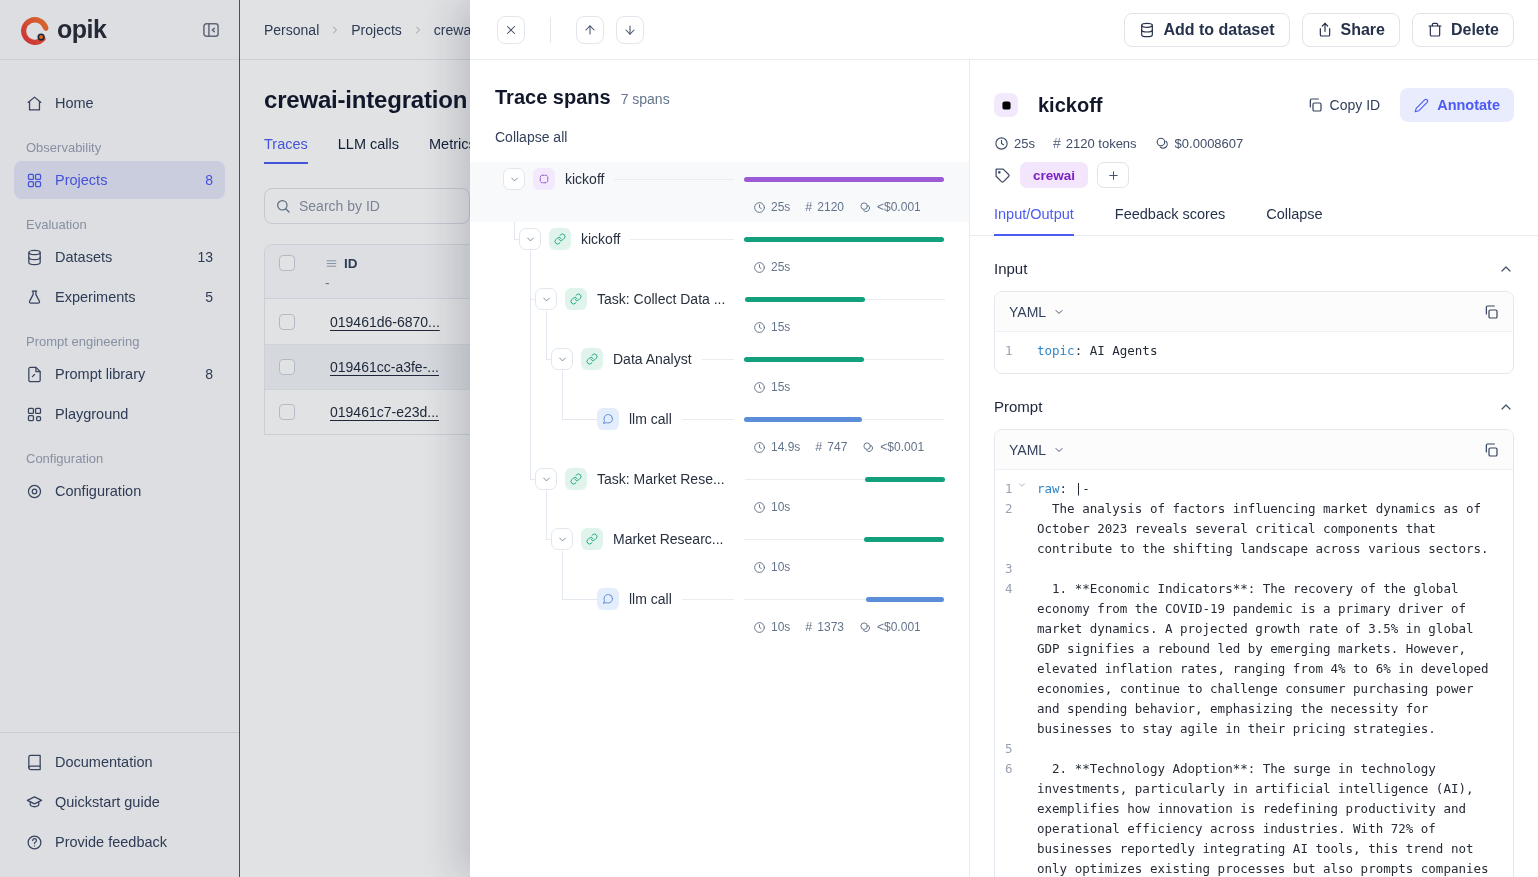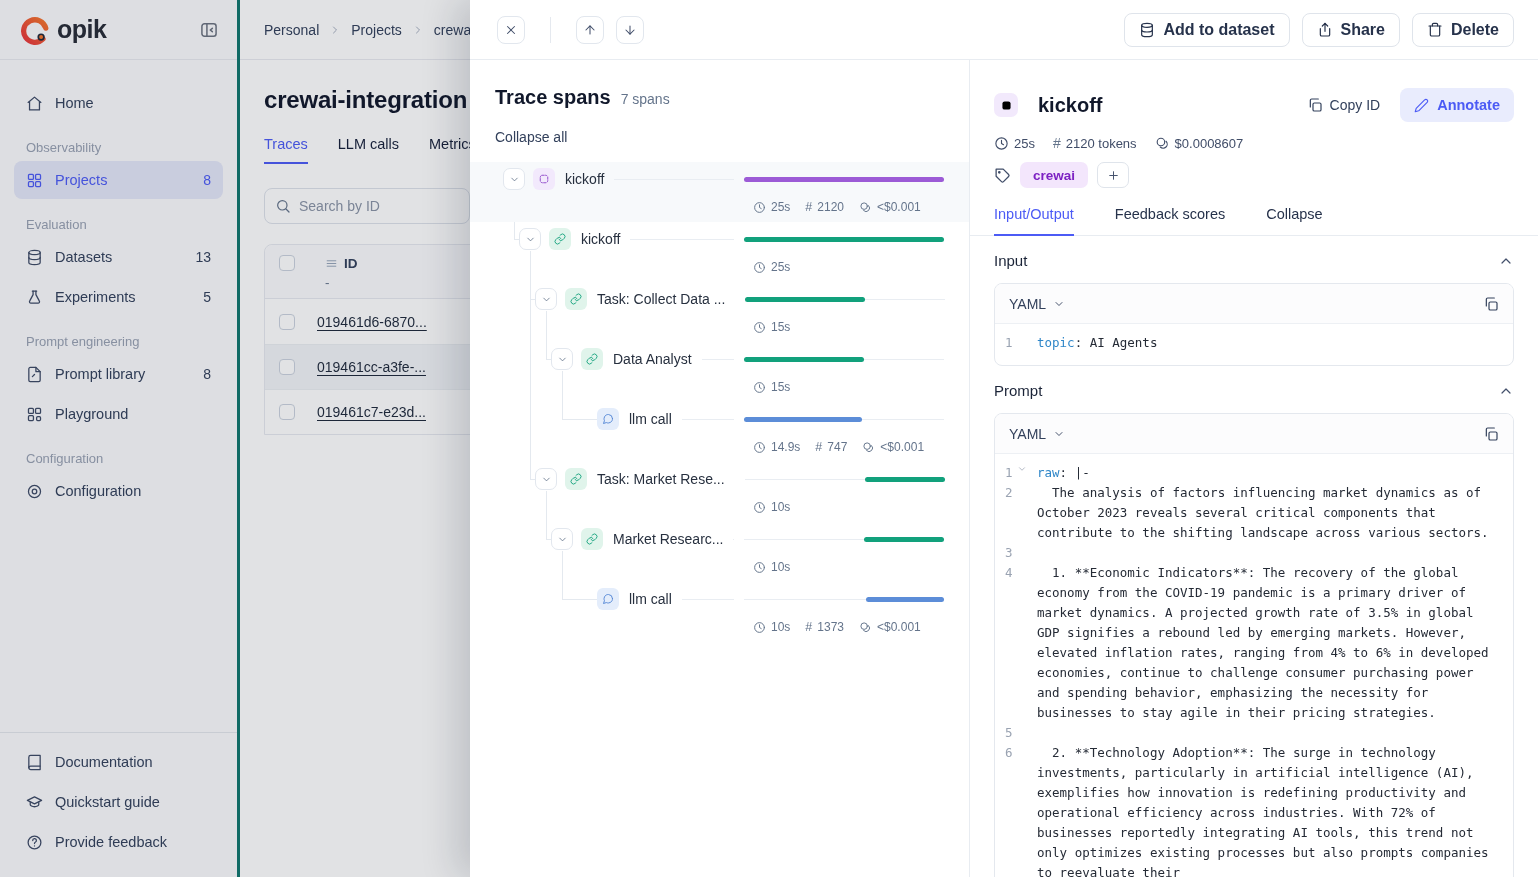--- a/index.html
+++ b/index.html
@@ -3,21 +3,21 @@
 <meta charset="utf-8">
 <style>
   * { margin:0; padding:0; box-sizing:border-box; }
   html,body { width:1538px; height:877px; overflow:hidden; background:#fff;
     font-family:"Liberation Sans", sans-serif; color:#1E293B; }
   svg { display:block; }
   .ic { display:inline-flex; align-items:center; justify-content:center; flex:0 0 auto; }
   .ic svg { stroke:currentColor; fill:none; stroke-width:1.8; stroke-linecap:round; stroke-linejoin:round; }
 
   
-  .sidebar { position:absolute; left:0; top:0; bottom:0; width:244px; background:#FBFBFD; border-right:7px solid #0f766e; z-index:1; }
+  .sidebar { position:absolute; left:0; top:0; bottom:0; width:244px; background:#FBFBFD; border-right:5px solid #0f766e; z-index:1; }
   .sb-head { height:60px; display:flex; align-items:center; justify-content:space-between; padding:0 18px 0 20px; border-bottom:1px solid #E8EAEF; }
   .logo { display:flex; align-items:center; gap:7px; }
   .logo-text { font-size:25px; font-weight:700; color:#262B36; letter-spacing:-.5px; }
   .collapse-btn { color:#6B7280; cursor:pointer; }
   .nav { padding:12px 14px 0; }
   .nav-item { height:38px; display:flex; align-items:center; gap:12px; padding:0 12px; border-radius:8px; font-size:14.5px; color:#33415C; margin-top:2px; cursor:pointer; }
   .nav-item .ic { color:#3D4A66; }
   .nav-item.active { background:#E4E7F9; color:#4C5BF5; }
   .nav-item.active .ic { color:#4C5BF5; }
   .nav-count { margin-left:auto; font-size:14px; }
@@ -39,21 +39,21 @@
   .searchbox input::placeholder { color:#8A94A6; }
   .table { margin-top:20px; width:560px; border:1px solid #E6E9EF; border-radius:8px 8px 0 0; }
   .thead { padding:10px 0 8px; border-bottom:1px solid #E6E9EF; background:#FBFBFD; border-radius:8px 8px 0 0; }
   .th-line { display:flex; align-items:center; gap:8px; padding:0 14px; }
   .checkbox { width:16px; height:16px; border:1.5px solid #CBD2DE; border-radius:4px; background:#fff; flex:0 0 auto; }
   .th-label { display:flex; align-items:center; gap:6px; font-size:13.5px; font-weight:700; color:#33415C; margin-left:22px; }
   .th-sub { font-size:13.5px; color:#64748B; margin:4px 0 0 60px; }
   .trow { height:45px; display:flex; align-items:center; padding:0 14px; border-top:1px solid #EBEEF2; }
   .trow:first-child { border-top:0; }
   .trow.hl { background:#F2F4F7; }
-  .id-link { margin-left:22px; font-size:14px; color:#1E293B; text-decoration:underline; text-underline-offset:3px; cursor:pointer; }
+  .id-link { margin-left:35px; font-size:14px; color:#1E293B; text-decoration:underline; text-underline-offset:3px; cursor:pointer; }
 
   .backdrop { position:absolute; inset:0; background:rgba(24,31,48,.13); z-index:10; }
 
   
   .modal { position:absolute; left:470px; top:0; right:0; bottom:0; background:#fff; z-index:20; box-shadow:-14px 0 34px rgba(15,23,42,.16); display:flex; flex-direction:column; }
   .m-head { height:60px; flex:0 0 auto; border-bottom:1px solid #E8ECF1; display:flex; align-items:center; padding:0 24px 0 27px; }
   .sq-btn { width:28px; height:28px; border:1px solid #E2E7EE; border-radius:8px; background:#fff; display:flex; align-items:center; justify-content:center; color:#43506B; cursor:pointer; }
   .v-div { width:1px; height:26px; background:#E5E9EF; margin:0 25px; }
   .m-head .gap { width:12px; }
   .m-actions { margin-left:auto; display:flex; gap:12px; }
@@ -92,21 +92,21 @@
   .tile-lg { width:24px; height:24px; border-radius:7px; }
   .copy-id { margin-left:auto; display:flex; align-items:center; gap:7px; font-size:14px; color:#33415C; cursor:pointer; background:none; border:0; font-family:inherit; }
   .annotate-btn { margin-left:20px; height:34px; border:0; border-radius:8px; background:#E9ECFD; color:#4C5BF5; display:flex; align-items:center; gap:8px; padding:0 14px; font-size:14.5px; font-weight:600; cursor:pointer; font-family:inherit; }
   .dt-stats { margin-top:13px; display:flex; align-items:center; gap:18px; font-size:13px; color:#404D68; }
   .dt-tags { margin-top:11px; display:flex; align-items:center; gap:9px; color:#404D68; }
   .tag-chip { height:26px; display:flex; align-items:center; padding:0 13px; border-radius:7px; background:#F3E6FC; color:#7D22C3; font-size:13.5px; font-weight:600; cursor:pointer; }
   .plus-btn { width:32px; height:26px; border:1px solid #DFE4EB; border-radius:7px; background:#fff; display:flex; align-items:center; justify-content:center; color:#43506B; cursor:pointer; }
   .dt-tabs { margin:18px -24px 0; padding:0 24px; display:flex; gap:41px; border-bottom:1px solid #E8ECF1; }
   .dt-tab { font-size:14.5px; color:#26324B; padding-bottom:12px; border-bottom:2px solid transparent; margin-bottom:-1px; cursor:pointer; }
   .dt-tab.active { color:#4C5BF5; border-color:#4C5BF5; }
-  .section-head { margin-top:16px; display:flex; align-items:center; justify-content:space-between;text-align:center; }
+  .section-head { margin-top:24px; display:flex; align-items:center; justify-content:space-between;text-align:center; }
   .section-title { font-size:15px; color:#1B2438; }
   .acc-chev { color:#43506B; cursor:pointer; background:none; border:0; }
   .code-card { margin-top:14px; border:1px solid #E4E8EE; border-radius:8px; overflow:hidden; }
   .code-card-head { height:40px; display:flex; align-items:center; padding:0 14px; border-bottom:1px solid #EDF0F4; background:#FCFCFD; }
   .fmt-select { display:flex; align-items:center; gap:7px; font-size:14px; color:#33415C; cursor:pointer; }
   .copy-btn { margin-left:auto; color:#33415C; cursor:pointer; background:none; border:0; }
   .code-body { padding:9px 0 12px; font-family:"DejaVu Sans Mono", monospace; font-size:12.5px; line-height:20px; color:#252B36; }
   .code-line { display:flex; }
   .gutter { flex:0 0 42px; padding-left:10px; color:#9AA3B2; position:relative; user-select:none; }
   .fold { position:absolute; left:22px; top:1px; color:#9AA3B2; cursor:pointer; }

